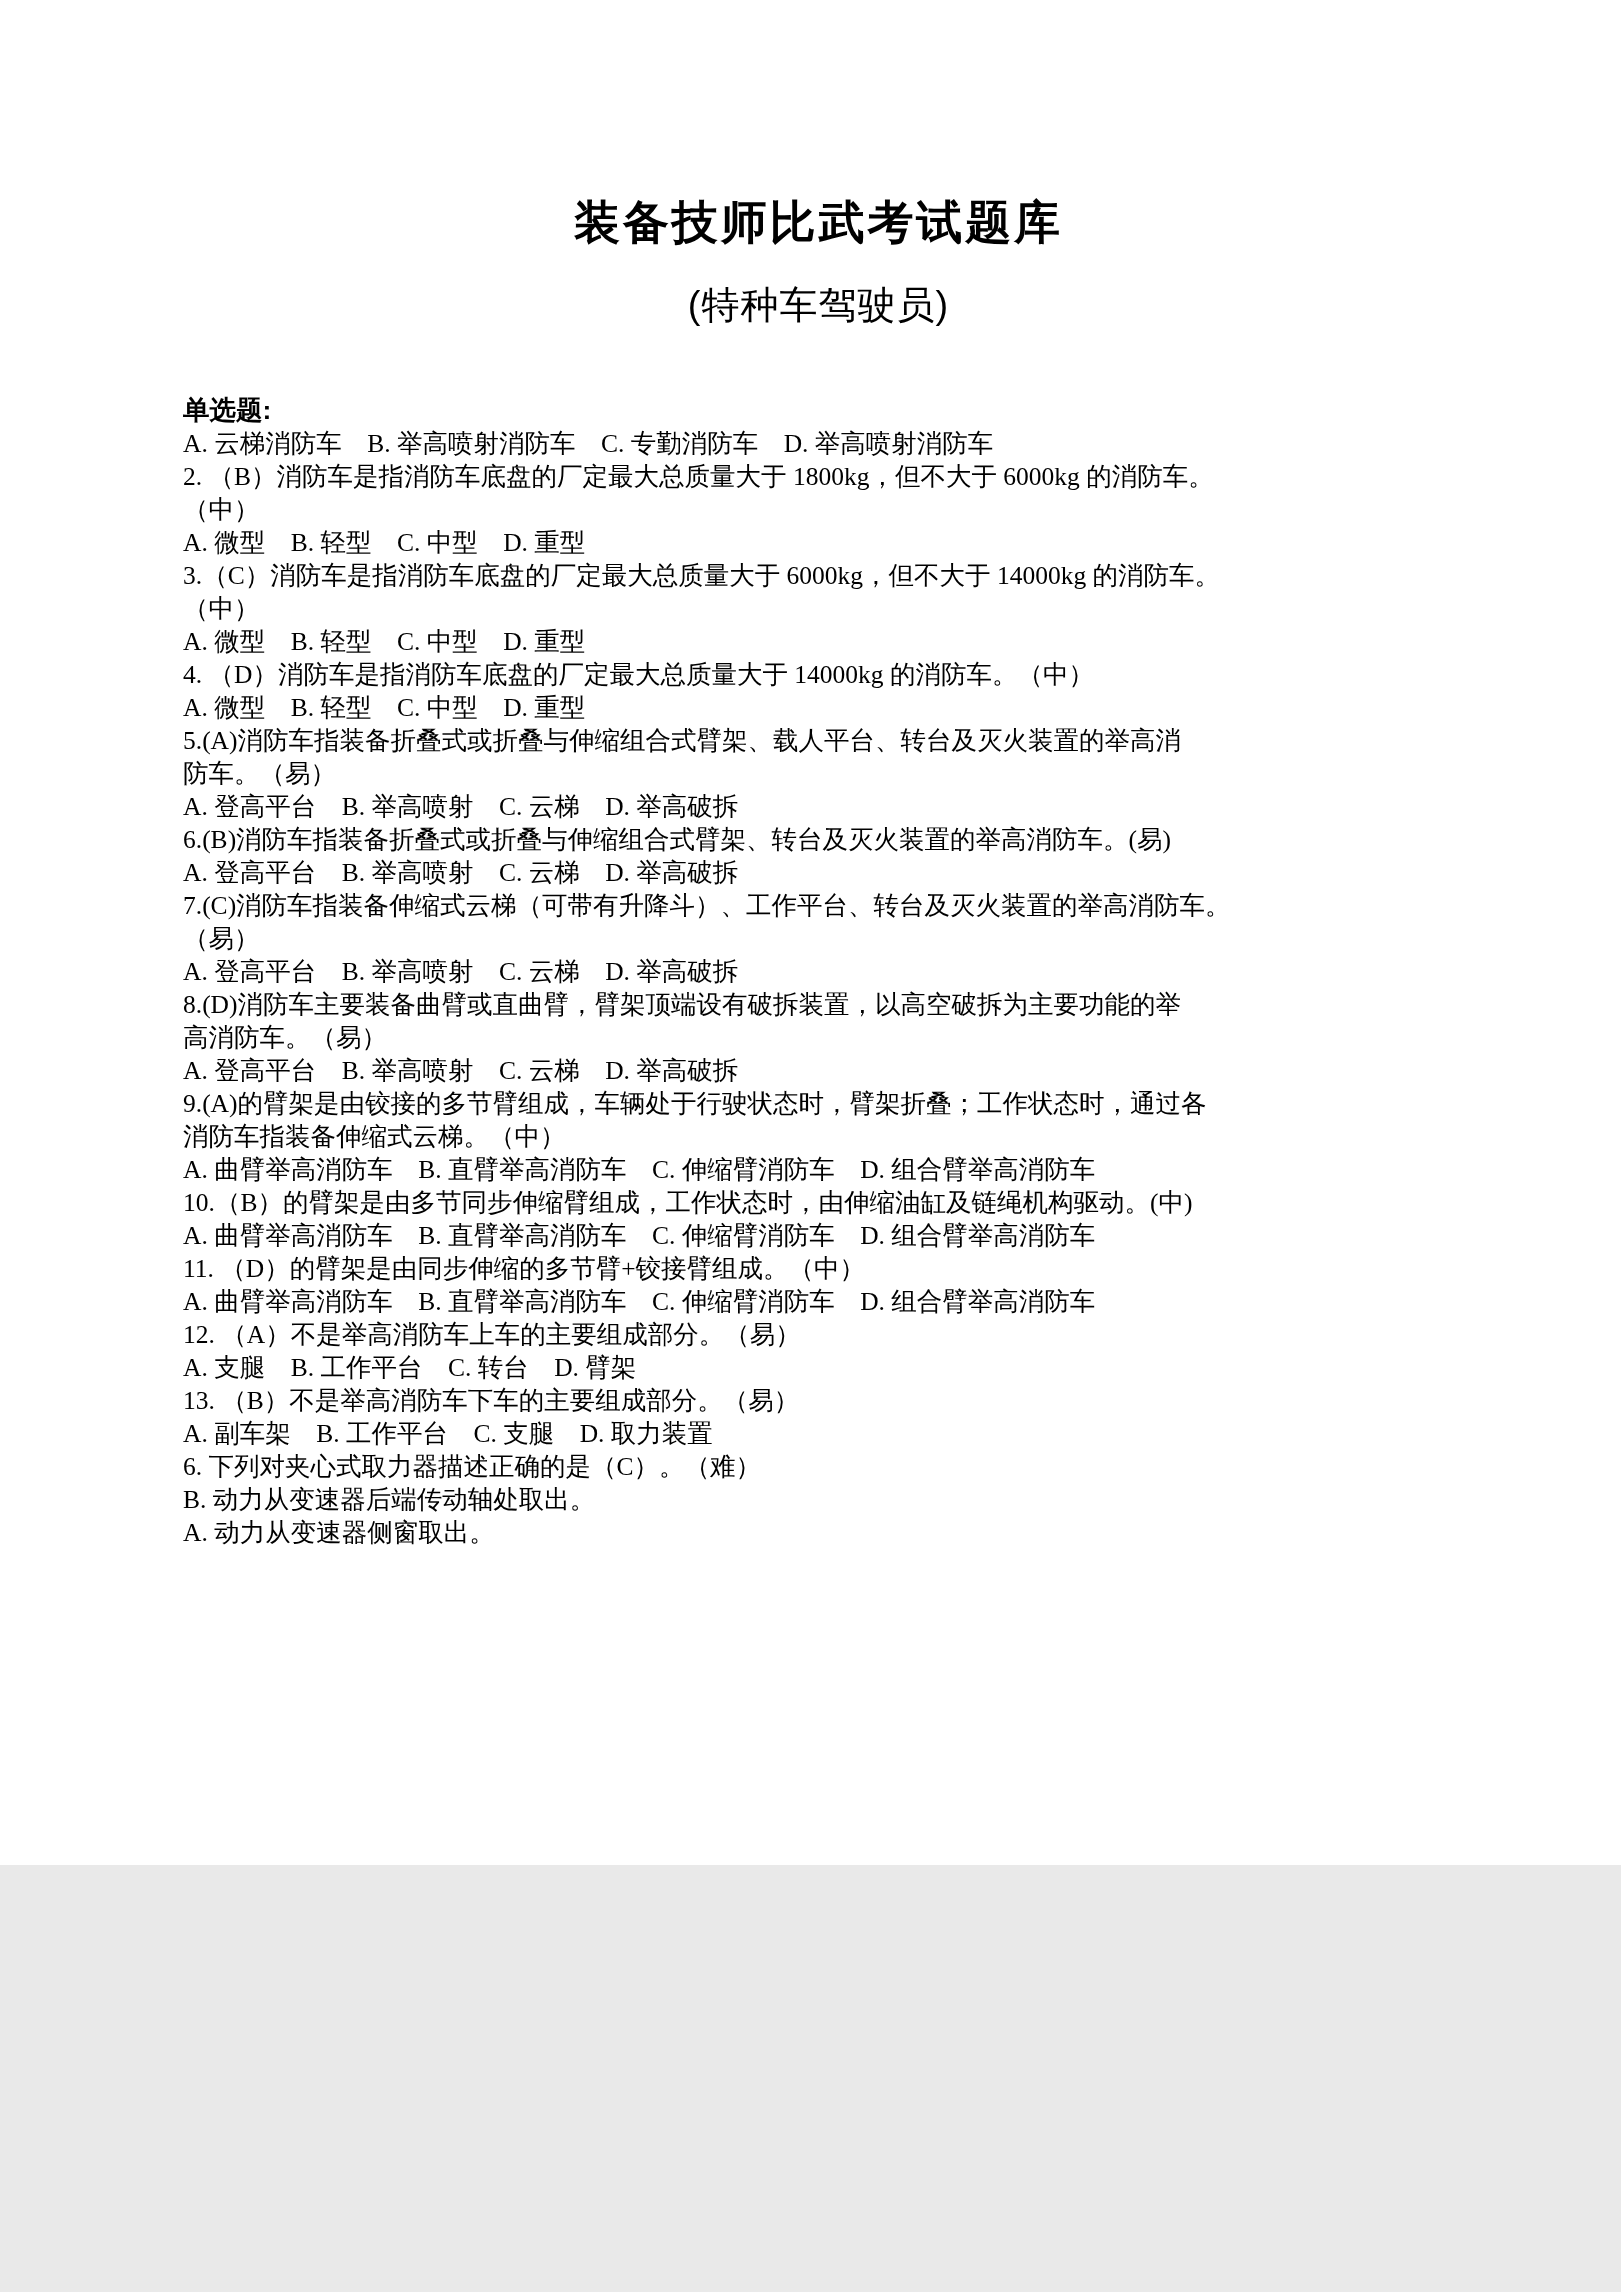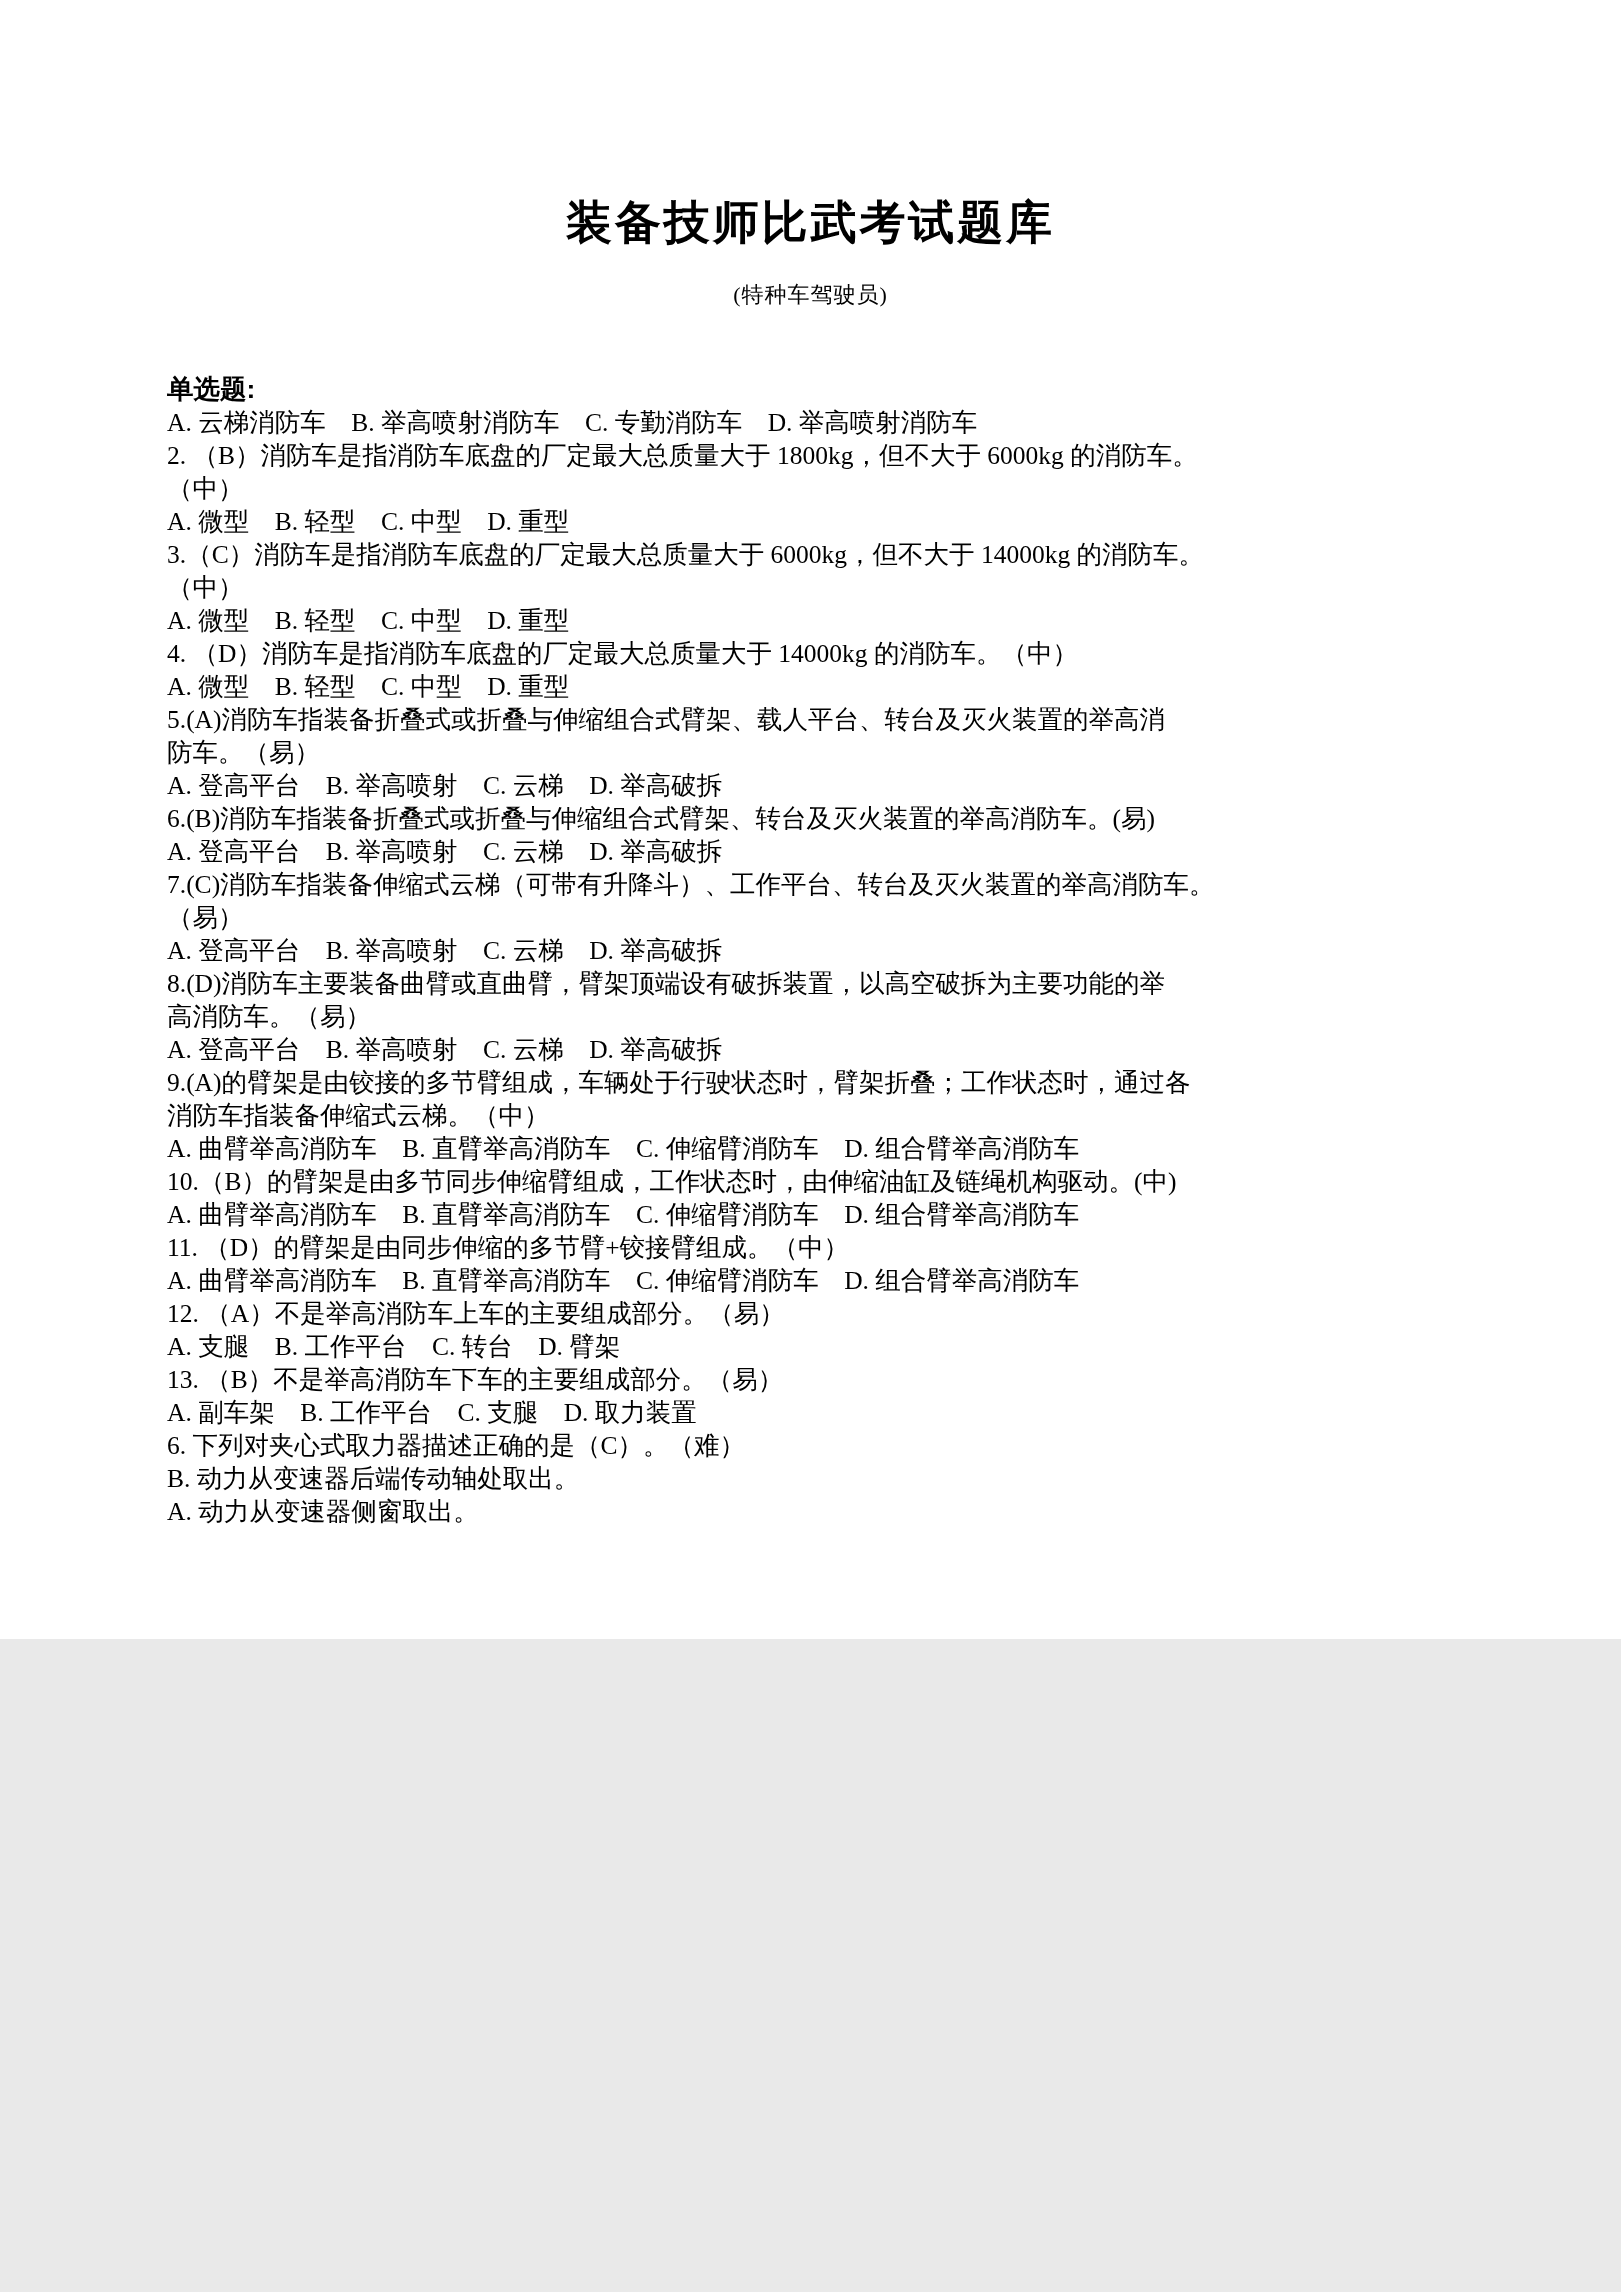--- a/index.html
+++ b/index.html
@@ -3,44 +3,45 @@
 <meta charset="utf-8">
 <style>
   html, body {
     margin: 0;
     padding: 0;
     background: #e9e9e9;
   }
   .page {
     position: relative;
     width: 1621px;
-    height: 1639px;
+    height: 1865px;
     margin: 0 auto;
     background: #ffffff;
     color: #000000;
     font-family: "Liberation Serif", "DejaVu Serif", serif;
     overflow: hidden;
     box-sizing: border-box;
+    padding-left: 16px;
   }
   .title {
     margin: 0;
     padding-top: 192px;
     text-align: center;
     font-size: 46px;
     font-weight: 700;
     letter-spacing: 2.9px;
     font-family: "Liberation Serif", "DejaVu Serif", serif;
   }
   .subtitle {
     margin-top: 25.5px;
     text-align: center;
-    font-size: 22px;
+    font-size: 38px;
     font-weight: 400;
     letter-spacing: 1px;
-    font-family: Liberation Serif, serif;
+    font-family: Liberation Sans, sans-serif;
   }
   .content {
     margin: 63px 157px 16px 167px;
     font-size: 25.5px;
     line-height: 33px;
   }
   .line {
     white-space: pre-wrap;
     min-height: 33px;
   }

